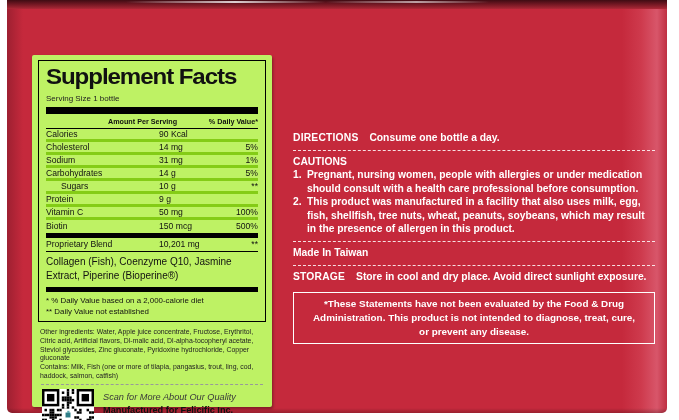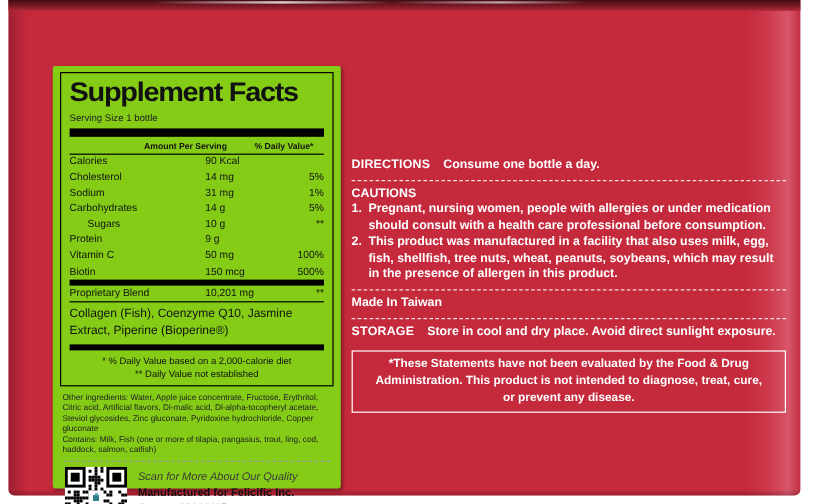--- a/index.html
+++ b/index.html
@@ -11,41 +11,41 @@
     background:linear-gradient(90deg,#9e2031 0px,#c5293c 16px,#c5293c 615px,#ce3a4d 634px,#d8566a 650px,#bf2f42 660px);
     border-radius:0 0 5px 5px; }
   .red-label::after { content:""; position:absolute; left:0; right:0; bottom:0; height:5px;
     background:linear-gradient(180deg,rgba(0,0,0,0),rgba(0,0,0,.22)); border-radius:0 0 5px 5px; }
   .crimp-edge { position:absolute; left:0; top:0; right:0; height:9px;
     background:linear-gradient(180deg,#3f0c13 0%,#701722 45%,#96222f 80%,#b02838 100%); }
   .crimp-edge::after { content:""; position:absolute; left:18%; top:1px; width:55%; height:2px;
     background:linear-gradient(90deg,transparent,rgba(255,255,255,.8) 30%,transparent 55%,rgba(255,255,255,.6) 80%,transparent); }
 
   
-  .panel { position:absolute; left:44px; top:55px; width:240px; height:352px;
-    background:#84cc16; border-radius:2px; box-shadow:1px 2px 3px rgba(0,0,0,.35); color:#111; }
+  .panel { position:absolute; left:32px; top:55px; width:240px; height:352px;
+    background:#bef264; border-radius:2px; box-shadow:1px 2px 3px rgba(0,0,0,.35); color:#111; }
   .factbox { margin:5px 6px 3px; border:1.5px solid #000; padding:5px 7px 4px; }
   .facts-title { font-size:22.5px; font-weight:bold; letter-spacing:-1px; line-height:1;
     transform:scaleX(1.07); transform-origin:left center; white-space:nowrap; margin-bottom:5px; }
   .serving { font-size:8px; color:#222; margin-bottom:4px; }
   .bar { height:7px; background:#000; }
   .bar.thin { height:5px; }
   .hdr-row { display:grid; grid-template-columns:62px 1fr 58px; font-size:7.2px; font-weight:bold;
     padding:3px 0 2px; border-bottom:1px solid #000; align-items:end; }
   .hdr-amt { }
-  .hdr-dv { }
+  .hdr-dv { text-align:right; }
   .frow { display:grid; grid-template-columns:97px 1fr 42px; font-size:8.6px; height:13px;
     align-items:center; border-bottom:3px solid #84cc16; }
   .frow:last-child { border-bottom:none; }
   .fname.indent { padding-left:15px; }
   .famt { padding-left:16px; }
   .fdv { text-align:right; }
   .blend-row { border-bottom:1px solid #000; height:14px; }
   .blend-desc { font-size:10px; line-height:1.4; padding:3px 0 4px; }
-  .fnotes { font-size:7.9px; line-height:1.45; padding-top:3px;text-align:center; }
+  .fnotes { font-size:7.9px; line-height:1.45; padding-top:3px; }
   .other-ing { font-size:6.9px; line-height:1.25; color:#222; padding:3px 8px 0; }
   .contains { display:block; }
   .dash-sep-gray { border-top:1px dashed #999; margin:4px 9px 3px; }
   .contact-row { display:flex; gap:7px; padding:1px 4px 0 8px; }
   .qr-wrap { width:56px; flex:none; text-align:center; }
   .contact-lines { font-size:8.8px; line-height:1.42; color:#222; padding-top:2px; }
   .scan-note { font-style:italic; font-size:9.2px; color:#3a3a3a; }
   .mfg { font-weight:bold; font-size:9.2px; color:#111; }
 
   

